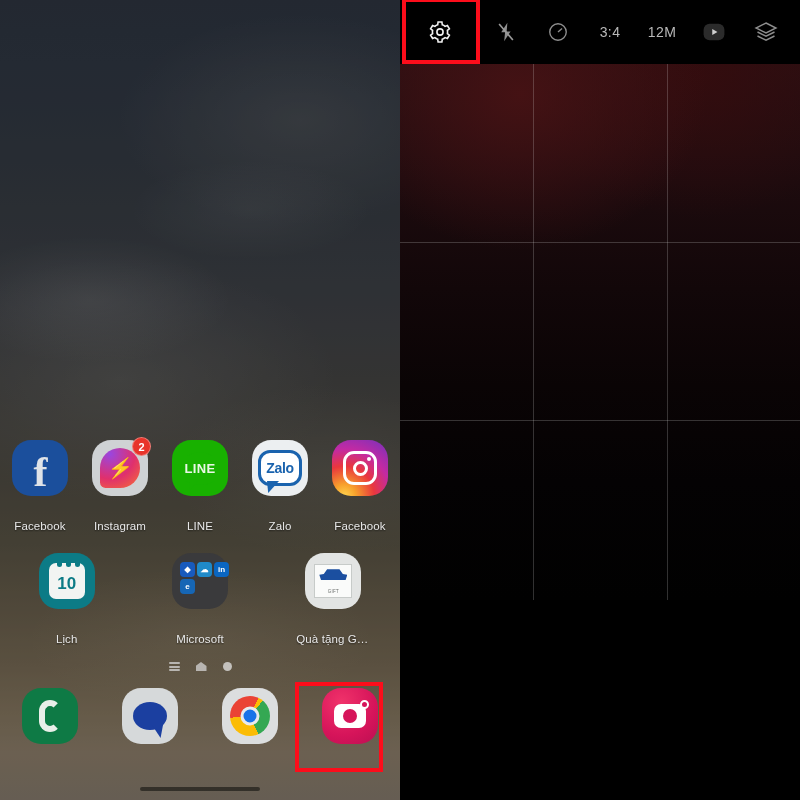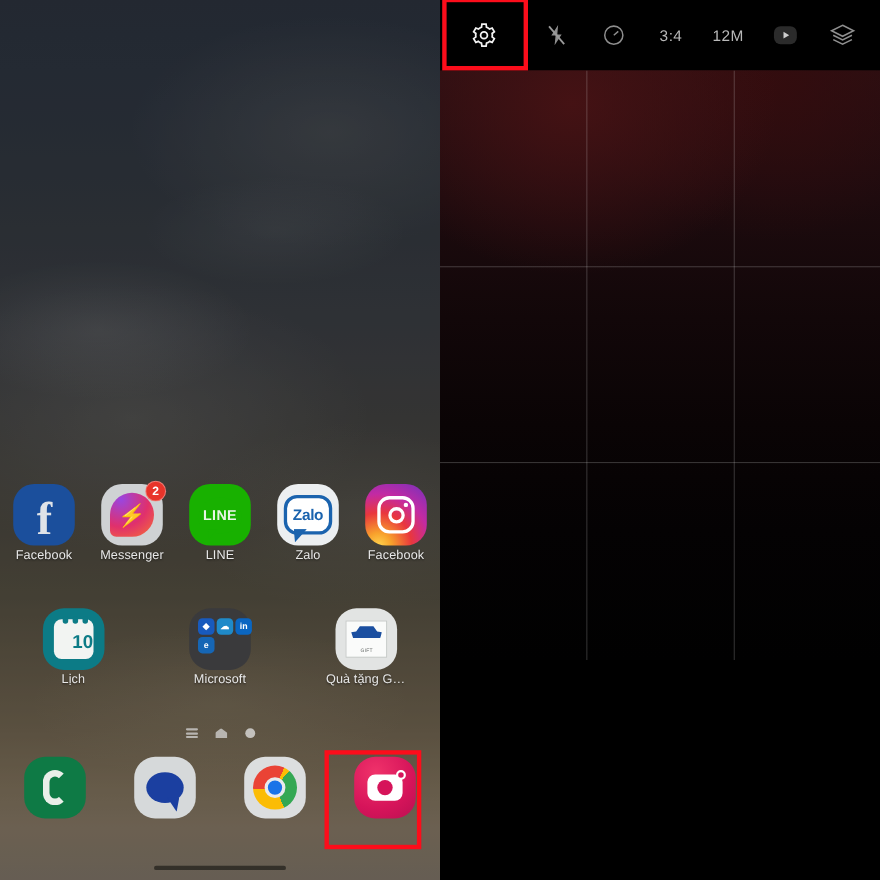--- a/index.html
+++ b/index.html
@@ -53,21 +53,21 @@
   #row2 { top: 553px; }
   .app { width: 72px; display: flex; flex-direction: column; align-items: center; }
   .app-icon {
     width: 56px; height: 56px; position: relative;
     border-radius: 30% / 30%;
     display: flex; align-items: center; justify-content: center;
   }
   
   .squircle { border-radius: 34%; }
   .app-label {
-    margin-top: 3px; font-size: 11.5px; color: #e8e8e8;
+    margin-top: 24px; font-size: 11.5px; color: #e8e8e8;
     text-shadow: 0 1px 2px rgba(0,0,0,0.6);
     white-space: nowrap; letter-spacing: .1px;
     max-width: 74px; overflow: hidden; text-overflow: ellipsis;
   }
 
   
   .ic-facebook { background: #1b4f9c; }
   .ic-facebook .fb-f {
     color: #dfe3e8; font-size: 42px; font-weight: 700;
     font-family: "Liberation Serif", serif; line-height: 40px;
@@ -123,21 +123,21 @@
   .clock-face {
     width: 40px; height: 40px; border-radius: 50%; background: #e4e2ea;
     position: relative;
   }
   .clock-h {
     position: absolute; background: #4c3fb0; border-radius: 2px;
   }
   .ic-cal { background: #0c7b86; }
   .cal-body {
     width: 36px; height: 36px; border-radius: 7px; background: #f2f4f2;
-    position: relative; display: flex; align-items: flex-end; justify-content: flex-end;
+    position: relative; display: flex; align-items: flex-end; justify-content: center;
   }
   .cal-num { color: #0c7b86; font-size: 17px; font-weight: 700; line-height: 30px; }
   .cal-notch { position: absolute; top: -3px; width: 5px; height: 7px; background: #0c7b86; border-radius: 3px; }
   .ic-tiktok { background: #020202; }
   .tt-note { position: relative; width: 34px; height: 36px; }
   .ic-ms { background: #3a3a3c; }
   .ms-grid { width: 42px; height: 42px; position: relative; }
   .ms-mini {
     position: absolute; width: 15px; height: 15px; border-radius: 4px;
     display: flex; align-items: center; justify-content: center;
@@ -264,21 +264,21 @@
         <div class="app-label">Facebook</div>
       </div>
 
       <div class="app">
         <div class="app-icon squircle ic-messenger">
           <div class="msgr-bub">
             <span class="msgr-bolt">⚡</span>
           </div>
           <div class="badge">2</div>
         </div>
-        <div class="app-label">Messenger</div>
+        <div class="app-label">Instagram</div>
       </div>
 
       <div class="app">
         <div class="app-icon squircle ic-line">
           <div class="line-bub">
             <span class="line-txt">LINE</span>
             <span class="line-tail"></span>
           </div>
         </div>
         <div class="app-label">LINE</div>

